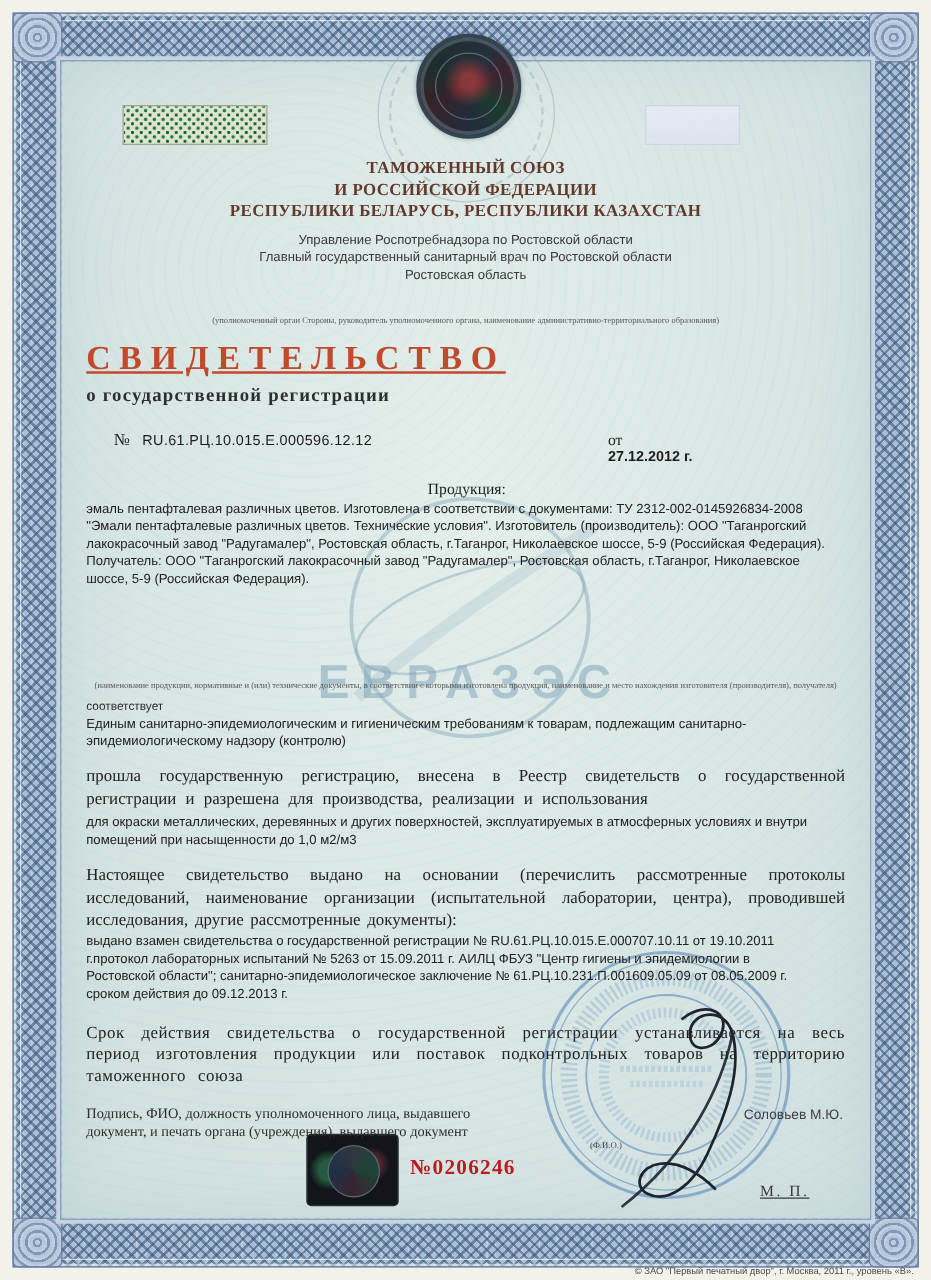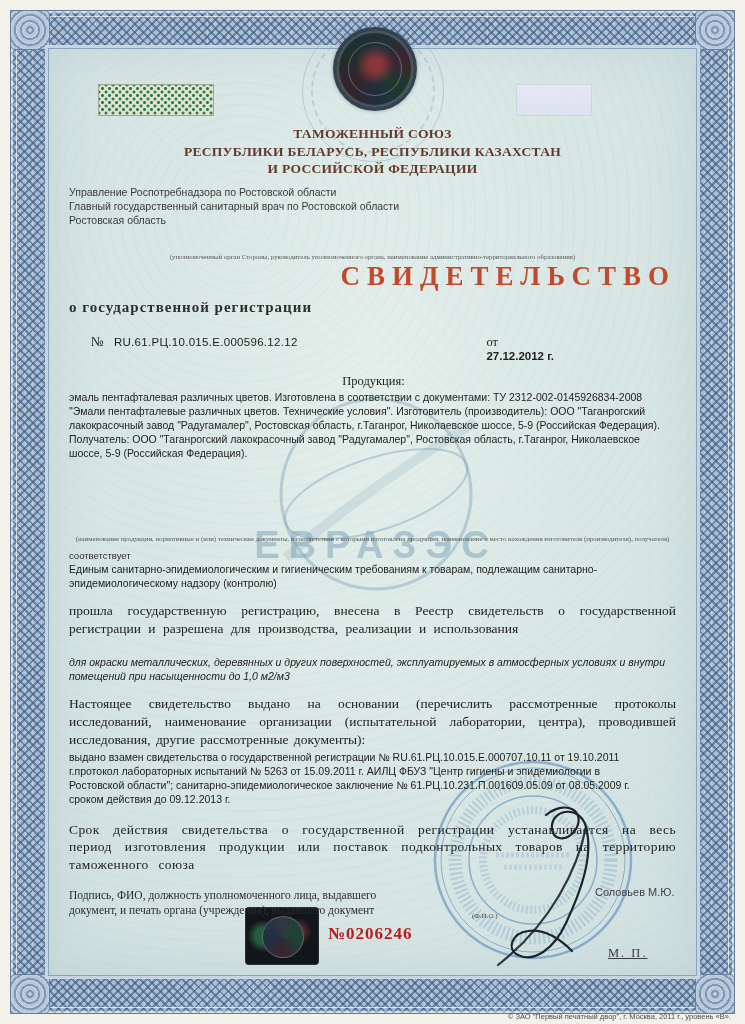--- a/index.html
+++ b/index.html
@@ -39,40 +39,40 @@
   }
   .doc::before {
     content:""; position:absolute; inset:0; pointer-events:none;
     background: repeating-radial-gradient(circle at 30% 18%, rgba(160,190,200,.07) 0 2px, transparent 2px 11px);
   }
   .content { position:relative; z-index:1; }
 
   
   .hdr-line { font:bold 13.5px/1.3 "Liberation Serif", serif; color:#63392b; text-align:center; letter-spacing:.3px; }
   .auth-block { margin-top:7px; }
-  .auth-line { font:10.5px/1.35 "Liberation Sans", sans-serif; color:#3a3a3a; text-align:left; }
+  .auth-line { font:10.5px/1.35 "Liberation Sans", sans-serif; color:#3a3a3a; text-align:center; }
   .caption  { font:6.8px/1.25 "Liberation Serif", serif; color:#585858; text-align:center; }
   .cap1 { margin-top:26px; }
-  .title-main { font:bold 27px/1.1 "Liberation Serif", serif; color:#c2492c; letter-spacing:7px; text-align:right; }
+  .title-main { margin-top:10px; font:bold 27px/1.1 "Liberation Serif", serif; color:#c2492c; letter-spacing:7px; text-align:left;text-decoration:underline; }
   .title-sub  { margin-top:7px; font:bold 15px/1.2 "Liberation Serif", serif; color:#2e2e2e; letter-spacing:1px; }
   .num-row { display:flex; align-items:baseline; margin:18px 4px 0 22px; }
   .num-symbol { font:13.5px "Liberation Serif", serif; color:#222; }
   .num-value  { font:11.5px "Liberation Sans", sans-serif; color:#1d1d1d; margin-left:10px; letter-spacing:.3px; }
   .date-group { margin-left:auto; margin-right:118px; display:flex; align-items:baseline;flex-direction:column; }
   .date-label { font:12.5px "Liberation Serif", serif; color:#222; }
   .date-value { font:bold 11.5px "Liberation Sans", sans-serif; color:#1d1d1d; margin-left:8px; }
   .product-label { margin:12px 0 0 2px; font:12.5px "Liberation Serif", serif; color:#222;text-align:center; }
   .body-sans { font:10.5px/1.33 "Liberation Sans", sans-serif; color:#222; }
   .product-text { margin-top:2px; }
   .cap2 { margin-top:74px; }
   .lead-word { margin-top:6px; font:9.5px "Liberation Sans", sans-serif; color:#2c2c2c; }
   .compliance-text { margin-top:2px; width:94%; }
   .tpl-serif { font:13.5px/1.3 "Liberation Serif", serif; color:#222; text-align:justify; }
   .reg-statement { margin-top:12px; word-spacing:4px; }
-  .reg-scope { margin-top:18px;font-style:italic; }
+  .reg-scope { margin-top:4px; }
   .basis-statement { margin-top:12px; word-spacing:2px; }
   .basis-details { margin-top:3px; width:97%; }
   .validity-statement { margin-top:14px; word-spacing:6px; letter-spacing:.4px; }
   .sig-label { margin-top:14px; width:335px; font:11.5px/1.3 "Liberation Serif", serif; color:#2c2c2c; }
 
   
   .sticker-green {
     position:absolute; left:98px; top:84px; width:114px; height:30px;
     background-color:#dfe4cf;
     background-image:
@@ -148,22 +148,22 @@
         <circle cx="145" cy="108" r="95" stroke-width="3"></circle>
         <ellipse cx="145" cy="108" rx="95" ry="36" stroke-width="2" transform="rotate(-18 145 108)"></ellipse>
         <path d="M55,172 C110,122 192,68 244,36" stroke-width="10" opacity=".45"></path>
       </g>
       <text x="145" y="172" text-anchor="middle" font-family="Liberation Sans, sans-serif" font-weight="bold" font-size="38" letter-spacing="9" fill="rgba(130,165,188,.55)">ЕВРАЗЭС</text>
     </svg>
 
     <div class="content">
 
       <div class="hdr-line">ТАМОЖЕННЫЙ СОЮЗ</div>
+      <div class="hdr-line">И РОССИЙСКОЙ ФЕДЕРАЦИИ</div>
       <div class="hdr-line">РЕСПУБЛИКИ БЕЛАРУСЬ, РЕСПУБЛИКИ КАЗАХСТАН</div>
-      <div class="hdr-line">И РОССИЙСКОЙ ФЕДЕРАЦИИ</div>
 
       <div class="auth-block">
         <div class="auth-line">Управление Роспотребнадзора по Ростовской области</div>
         <div class="auth-line">Главный государственный санитарный врач по Ростовской области</div>
         <div class="auth-line">Ростовская область</div>
       </div>
 
       <div class="caption cap1">(уполномоченный орган Стороны, руководитель уполномоченного органа, наименование административно-территориального образования)</div>
 
       <div class="title-main">СВИДЕТЕЛЬСТВО</div>

